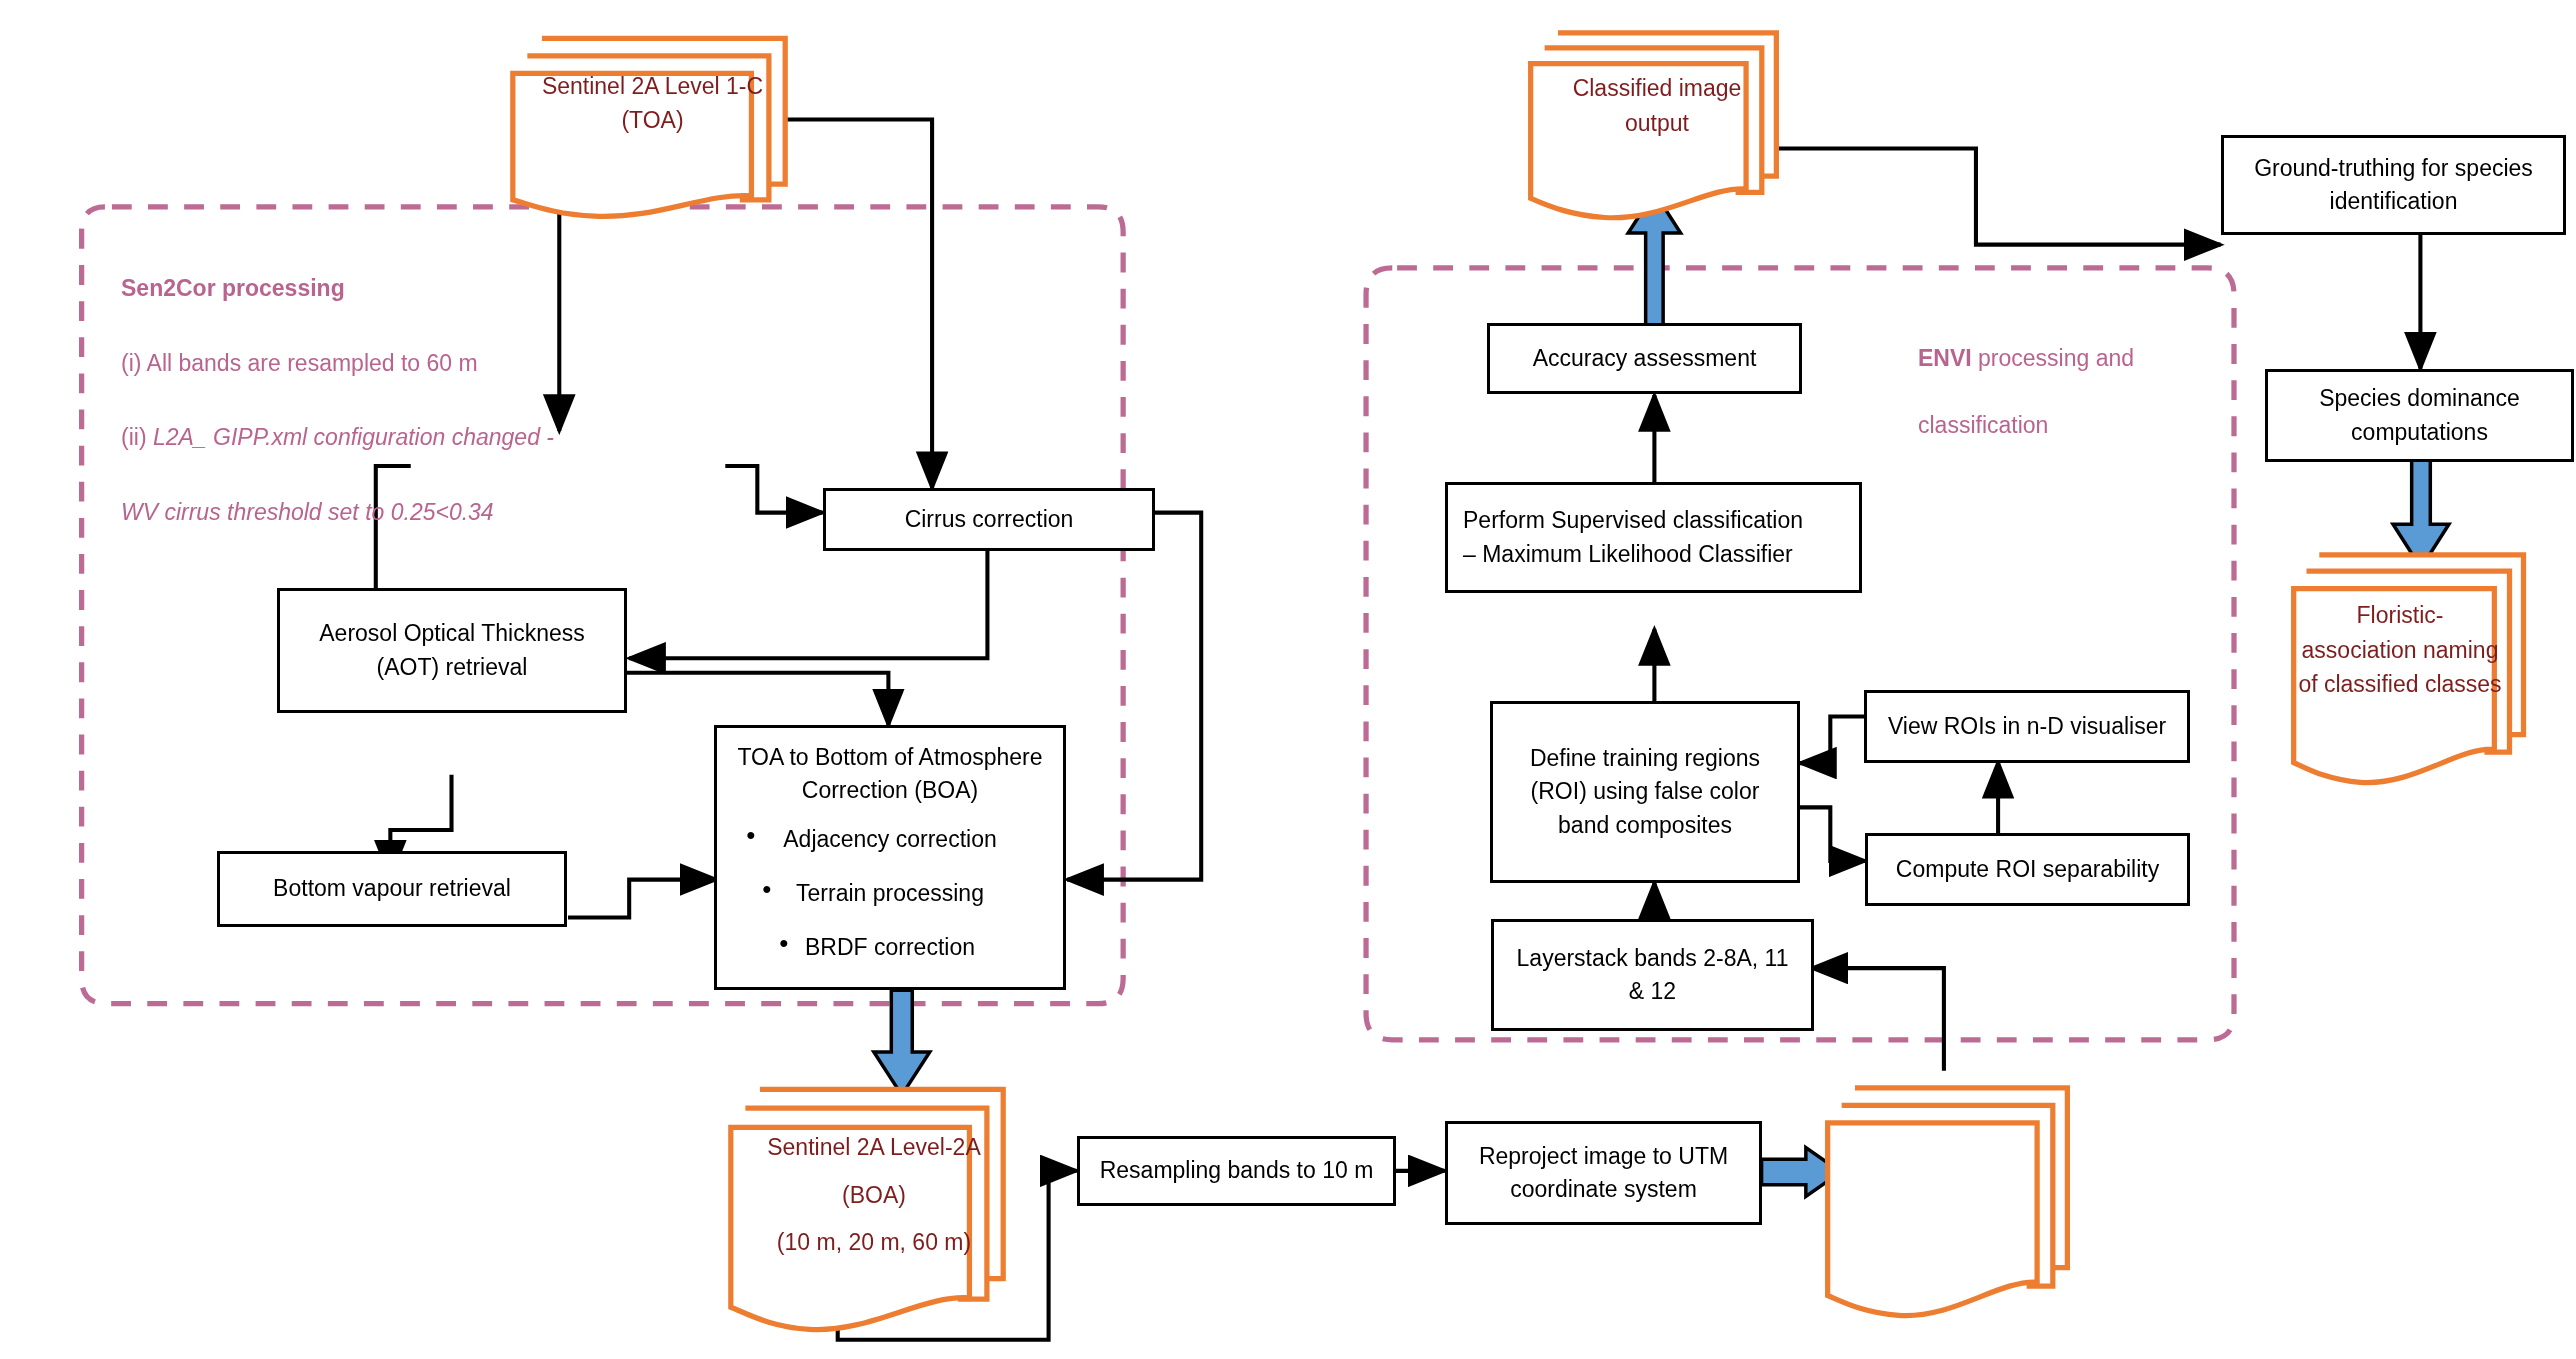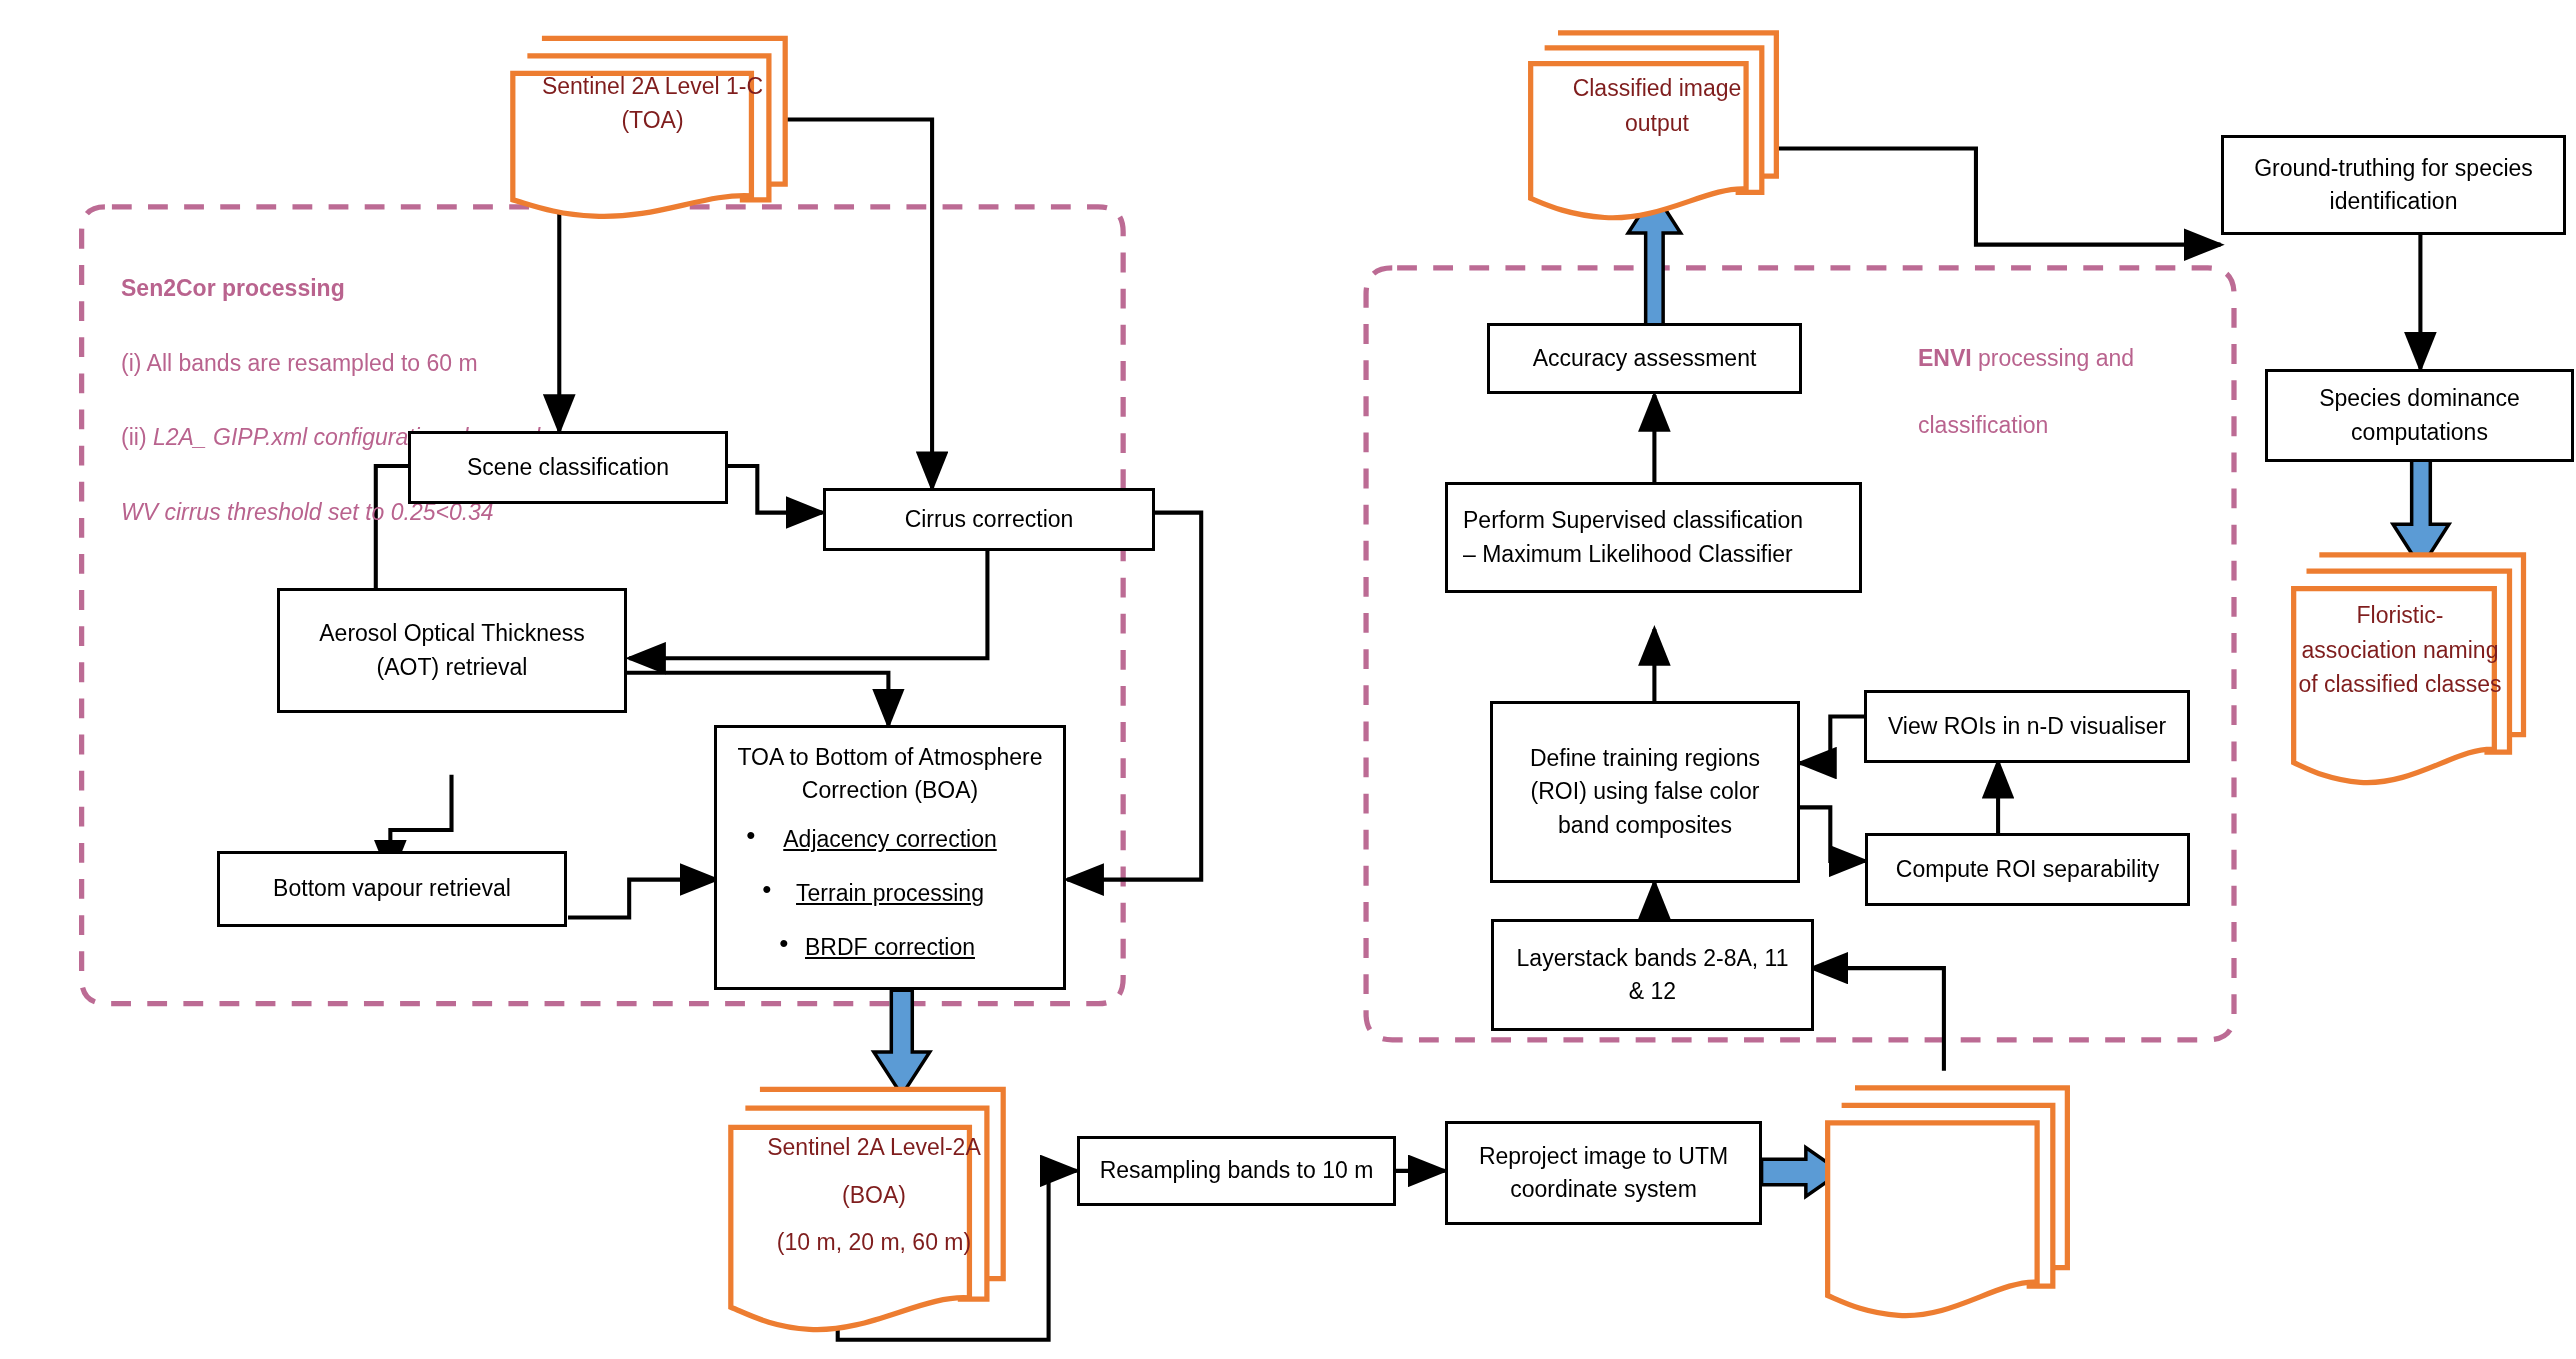--- a/index.html
+++ b/index.html
@@ -13,21 +13,21 @@
 
   .doc{position:absolute;box-sizing:border-box;display:flex;align-items:flex-start;justify-content:center;
        text-align:center;color:#7f1d1d;font-size:23px;line-height:1.5;z-index:6;}
   .doc .docsvg{position:absolute;left:0;top:0;width:100%;height:100%;z-index:0;}
   .doc .txt{position:relative;z-index:2;width:100%;}
 
   .blob{position:absolute;color:#b9638e;font-size:23px;line-height:1.62;white-space:pre-line;}
   .blob b{font-weight:bold;}
   .blob .it{font-style:italic;}
 
-  .bullets{list-style:none;margin:15px 0 2px 0;padding:0;text-align:left;text-decoration:underline;}
+  .bullets{list-style:none;margin:15px 0 2px 0;padding:0;text-align:left;}
   .bullets li{position:relative;padding-left:0;margin:0 0 21px 0;text-align:center;}
   .bullets li::before{content:"\2022";position:absolute;left:21px;top:-1.2px;font-size:26px;line-height:1;}
   .bullets li:nth-child(2)::before{left:37px;}
   .bullets li:nth-child(3)::before{left:54px;}
 </style>
 </head>
 <body>
 
 <div id="stage">
 
@@ -175,23 +175,20 @@
       <path d="M30 50 H378 V360 H335" fill="#fff" stroke="#ED7D31" stroke-width="9"></path>
       <path d="M8 80 H352 V355 C 288 352 215 418 122 412 C 66 408 30 388 8 378 Z" fill="#fff" stroke="#ED7D31" stroke-width="9"></path>
     </svg>
     <div class="txt" style="padding-right:23px;">
       <div>Floristic-</div>
       <div>association naming</div>
       <div>of classified classes</div>
     </div>
   </div>
 
-  <div class="node" style="left:408px;top:431px;width:320px;height:73px;">
-    <div class="inner">Scene classification</div>
-  </div>
 
   <div class="node" style="left:823px;top:488px;width:332px;height:63px;">
     <div class="inner">Cirrus correction</div>
   </div>
 
   <div class="node" style="left:277px;top:588px;width:350px;height:125px;">
     <div class="inner">
       <div>Aerosol Optical Thickness</div>
       <div>(AOT) retrieval</div>
     </div>

